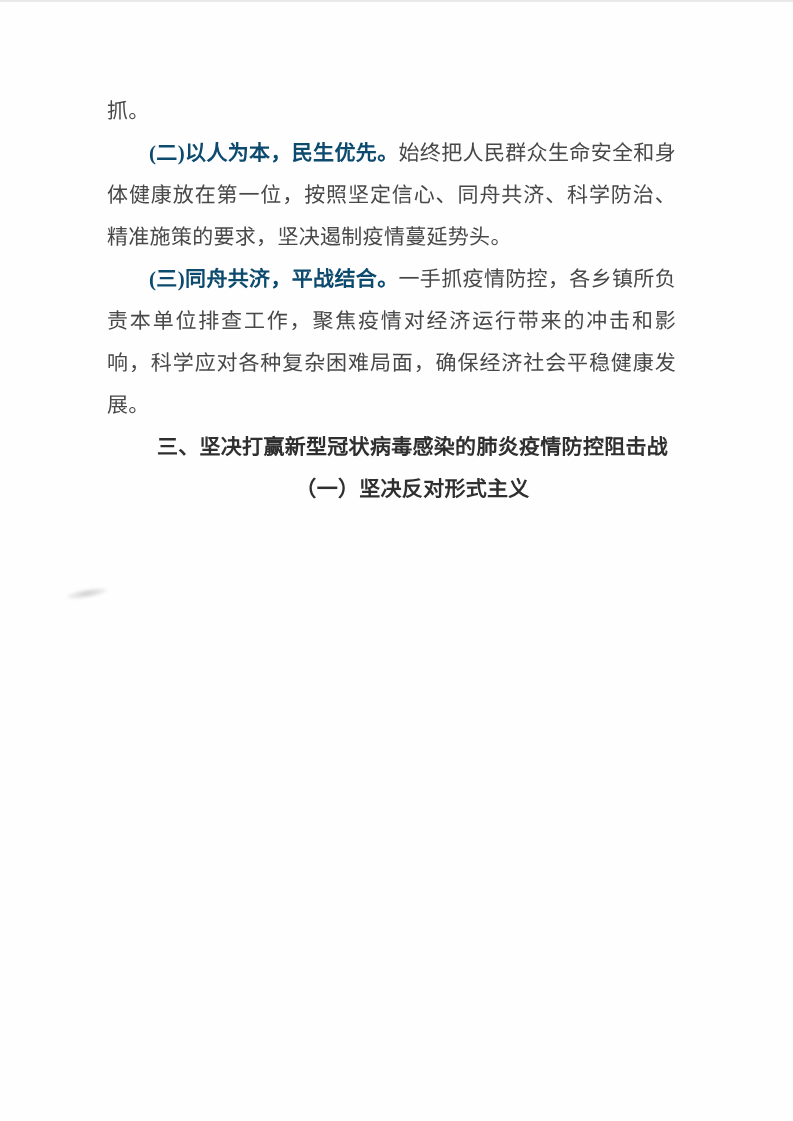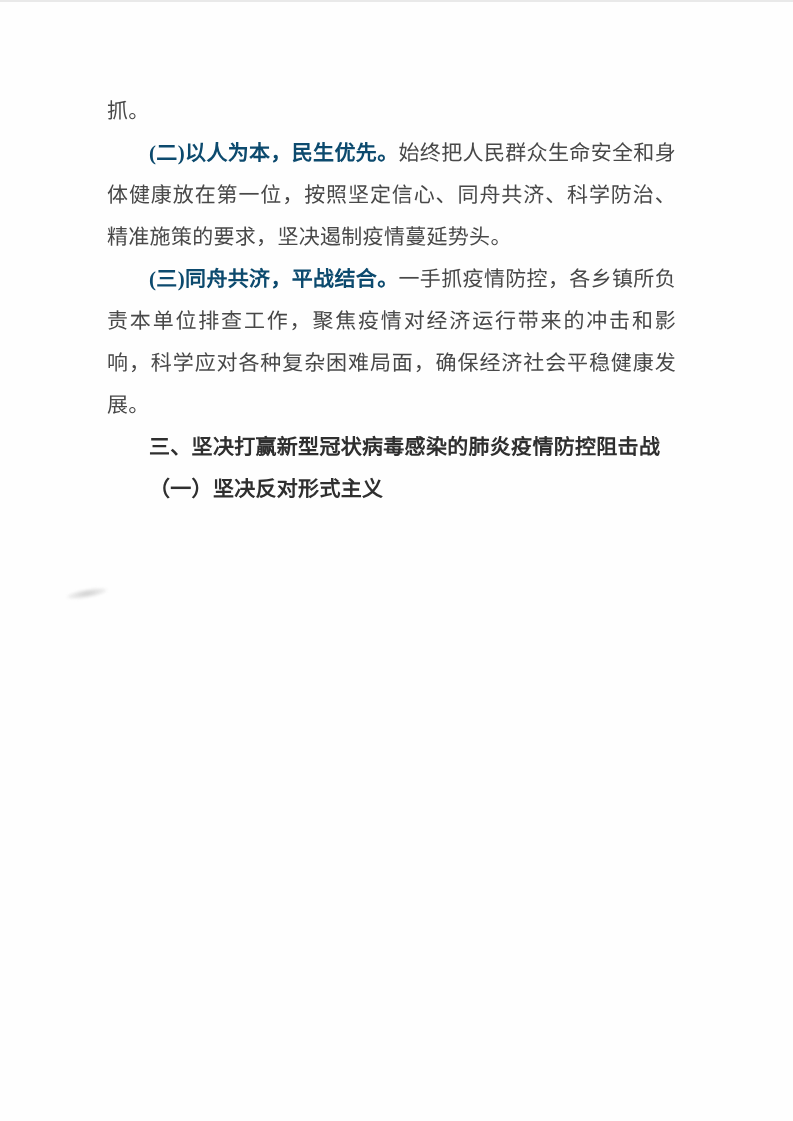--- a/index.html
+++ b/index.html
@@ -43,21 +43,21 @@
   .content p.cont {
     text-indent: 0;
   }
   .lead {
     font-weight: bold;
     color: #0c4a6e;
   }
   p.heading {
     font-weight: bold;
     color: #2f2f2f;
-    text-align: left;
+    text-align: center;
   }
   
   .smudge {
     position: absolute;
     left: 66px;
     top: 589px;
     width: 42px;
     height: 9px;
     background: radial-gradient(ellipse at center, rgba(150,150,150,0.45) 0%, rgba(170,170,170,0.2) 55%, rgba(255,255,255,0) 75%);
     transform: rotate(-10deg);

